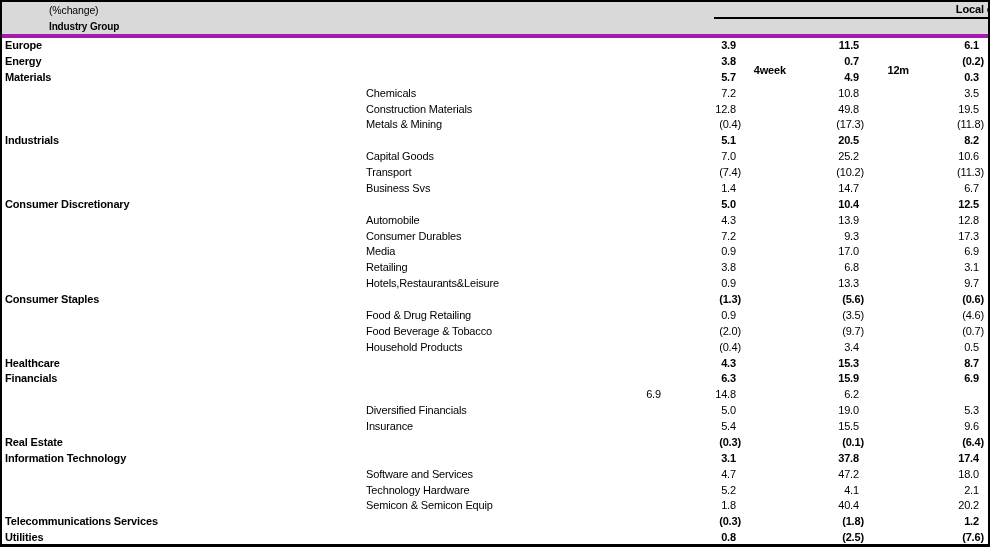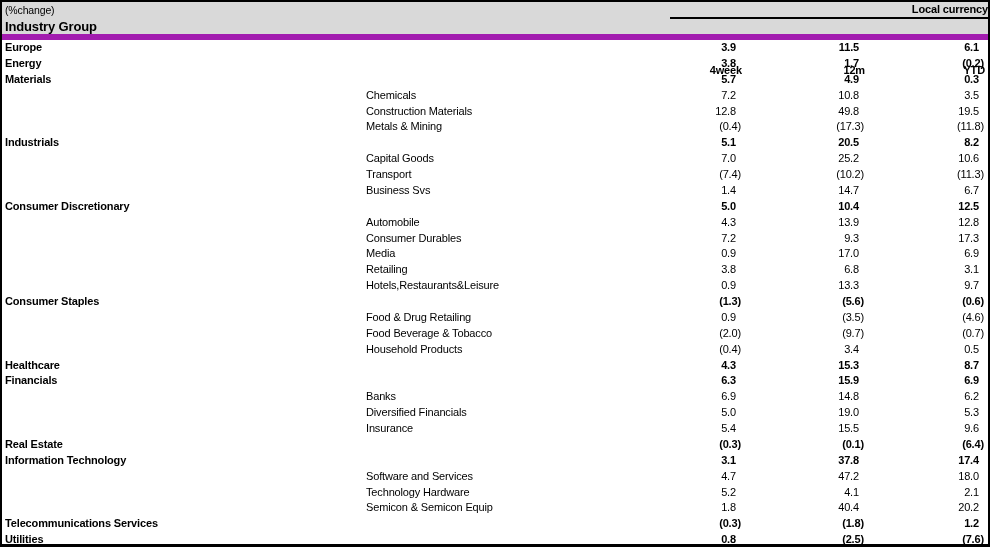--- a/index.html
+++ b/index.html
@@ -20,21 +20,22 @@
     color: #000;
     letter-spacing: -0.15px;
     overflow: hidden;
   }
   .grid-cols {
     display: grid;
     grid-template-columns: 323px 345px 75px 123px 120px;
   }
   .thead {
     background: #d9d9d9;
-    border-bottom: 6px solid #a21caf;
+    border-bottom: 4px solid #a21caf;
+    padding-left: 44px;
   }
   .hrow1 { height: 17px; }
   .hrow2 { height: 15px; line-height: 15px; }
   .corner-cell {
     grid-column: 1 / 3;
     padding-left: 3px;
     font-size: 10.5px;
     line-height: 17px;
   }
   .lc-span {
@@ -42,21 +43,21 @@
     text-align: right;
     font-weight: bold;
     border-bottom: 2px solid #000;
     line-height: 15px;
     box-sizing: border-box;
   }
   .rowhead-cell {
     grid-column: 1 / 3;
     padding-left: 3px;
     font-weight: bold;
-    font-size: 13px;
+    font-size: 10px;
   }
   .colhead-cell {
     text-align: right;
     padding-right: 3px;
     font-weight: bold;
     margin-top: 44px;
   }
   .trow {
     height: 15.875px;
     line-height: 15.9px;
@@ -102,21 +103,21 @@
     <div class="name-group">Europe</div>
     <div class="name-sub"></div>
     <div class="num">3.9</div>
     <div class="num">11.5</div>
     <div class="num">6.1</div>
   </div>
       <div class="grid-cols trow group">
     <div class="name-group">Energy</div>
     <div class="name-sub"></div>
     <div class="num">3.8</div>
-    <div class="num">1.7</div>
+    <div class="num">0.7</div>
     <div class="num paren">(0.2)</div>
   </div>
       <div class="grid-cols trow group">
     <div class="name-group">Materials</div>
     <div class="name-sub"></div>
     <div class="num">5.7</div>
     <div class="num">4.9</div>
     <div class="num">0.3</div>
   </div>
       <div class="grid-cols trow sub">
@@ -247,21 +248,20 @@
   </div>
       <div class="grid-cols trow group">
     <div class="name-group">Financials</div>
     <div class="name-sub"></div>
     <div class="num">6.3</div>
     <div class="num">15.9</div>
     <div class="num">6.9</div>
   </div>
       <div class="grid-cols trow sub">
     <div class="name-group"></div>
-    <div class="name-sub">Banks</div>
     <div class="num">6.9</div>
     <div class="num">14.8</div>
     <div class="num">6.2</div>
   </div>
       <div class="grid-cols trow sub">
     <div class="name-group"></div>
     <div class="name-sub">Diversified Financials</div>
     <div class="num">5.0</div>
     <div class="num">19.0</div>
     <div class="num">5.3</div>

